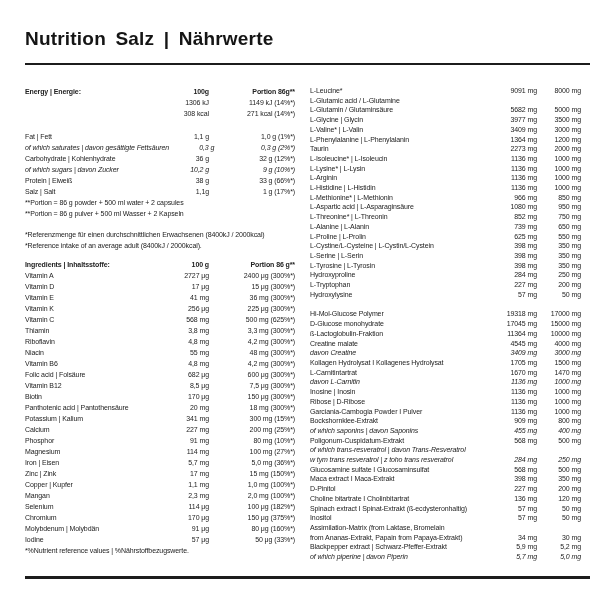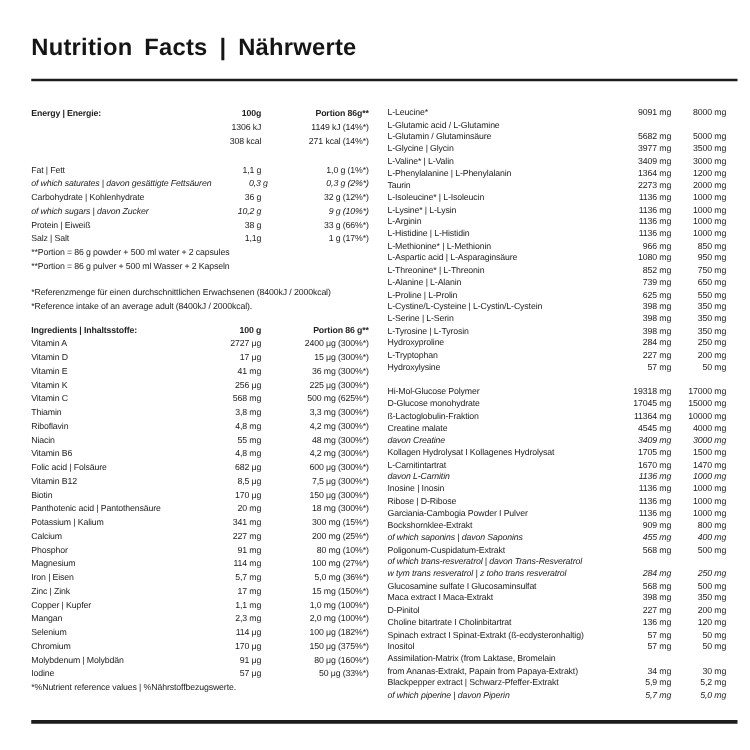--- a/index.html
+++ b/index.html
@@ -24,21 +24,21 @@
   .row.b{font-weight:bold;}
   .row.it{font-style:italic;}
   .gap-lg{height:12px;}
   .gap-md{height:10px;}
   .gap-sm{height:8px;}
 </style>
 </head>
 <body>
 
 <div class="page">
-  <div class="title">Nutrition Facts | Nährwerte</div>
+  <div class="title">Nutrition Salz | Nährwerte</div>
   <div class="rule top"></div>
 
   <div class="columns">
     <div class="col left">
       <div>
           <div class="row b">
             <span class="lbl">Energy | Energie:</span>
             <span class="v1">100g</span>
             <span class="v2">Portion 86g**</span>
           </div>

